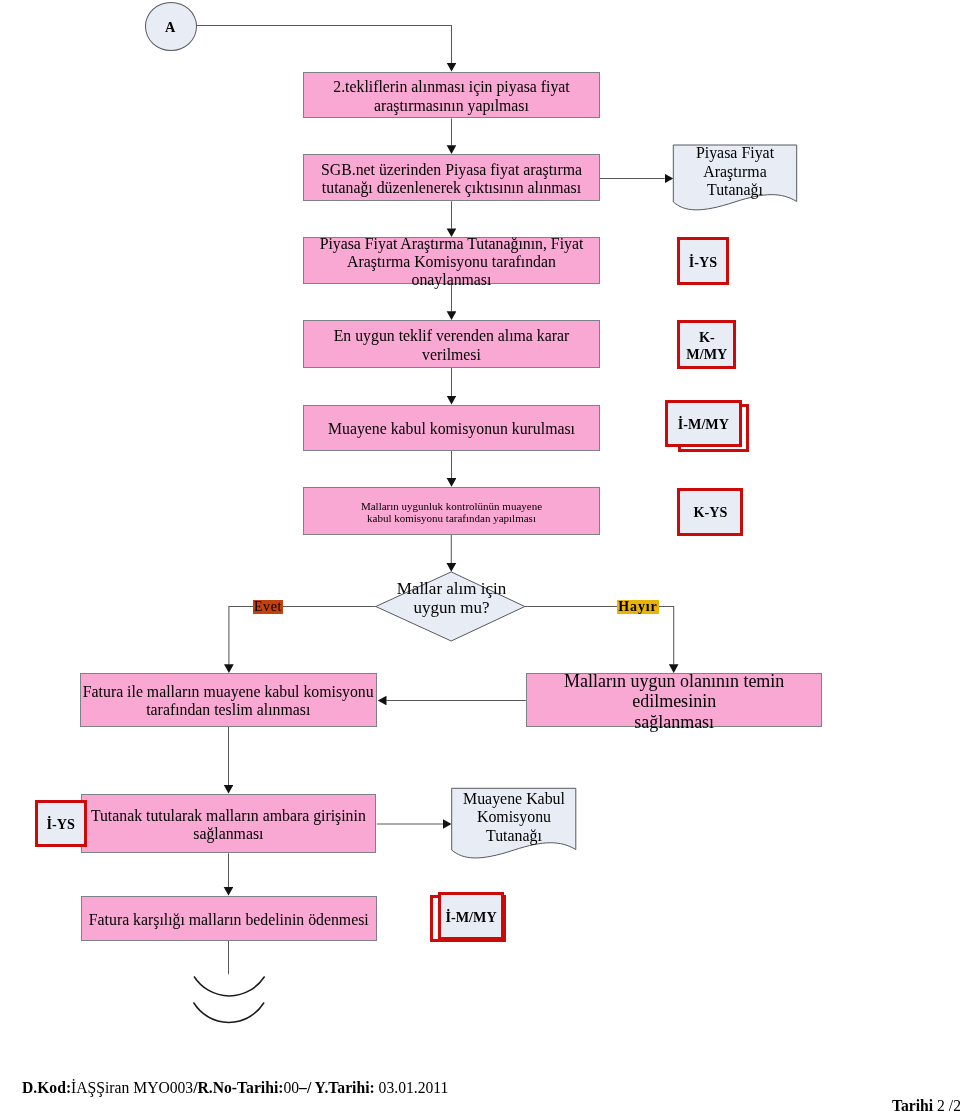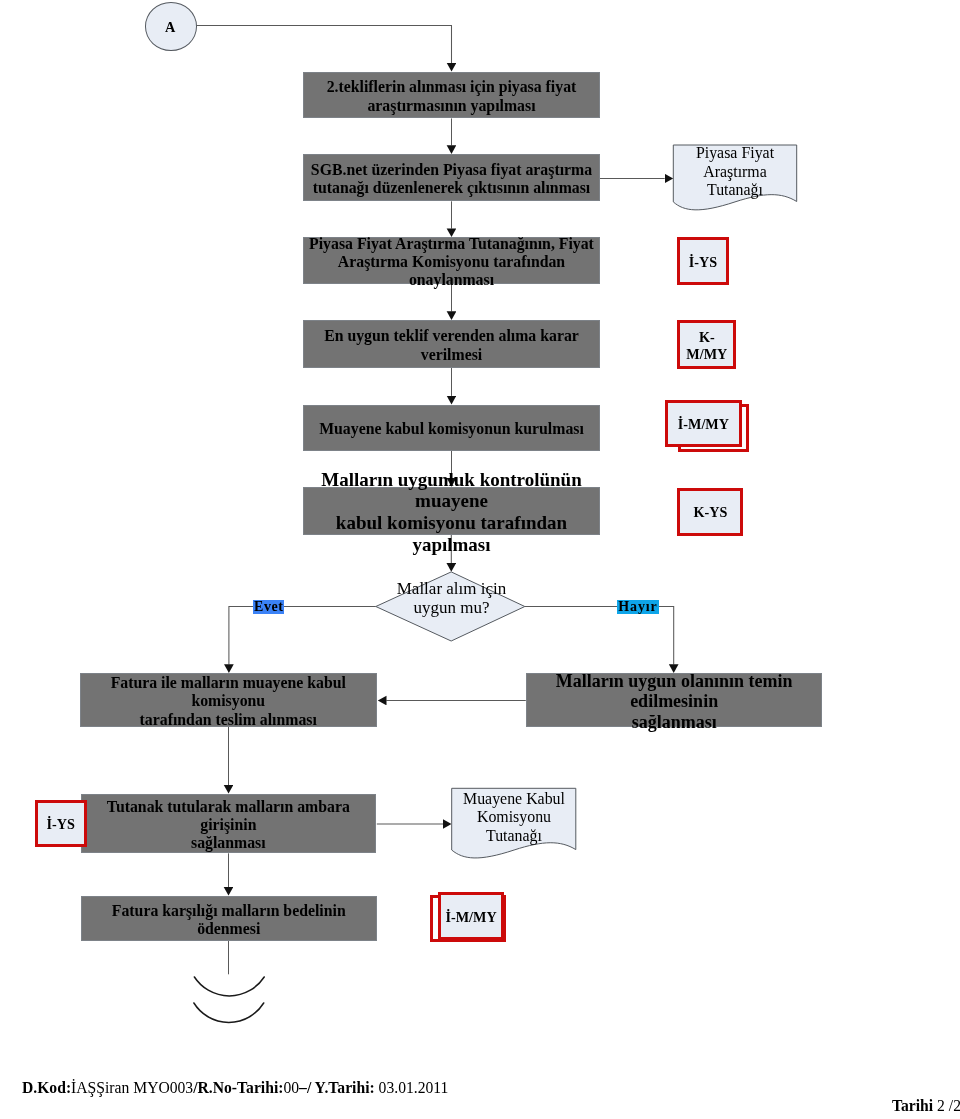--- a/index.html
+++ b/index.html
@@ -5,23 +5,23 @@
 <style>
   html, body { margin:0; padding:0; }
   body {
     width:960px; height:1119px; background:#ffffff; position:relative;
     font-family:"Liberation Serif", serif; color:#000;
     overflow:hidden;
   }
   #page { position:absolute; left:0; top:0; width:960px; height:1119px; }
   .node {
     position:absolute; box-sizing:border-box;
-    background:#737373; border:1px solid #7d8288;
+    background:#f9a8d4; border:1px solid #7d8288;
     display:flex; align-items:center; justify-content:center;
-    text-align:center; line-height:1.151;font-weight:bold;
+    text-align:center; line-height:1.151;
   }
   .redbox {
     position:absolute; box-sizing:border-box;
     background:#e8edf5; border:3.4px solid #cc0a0a;
     display:flex; align-items:center; justify-content:center;
     text-align:center; font-weight:bold;margin-left:29px;
   }
   .redbox > span { position:relative; top:1.2px; }
   svg.layer { position:absolute; left:0; top:0; width:960px; height:1119px; overflow:visible; }
   .footer-left { position:absolute; font-weight:bold;margin-left:9px; }
@@ -35,34 +35,34 @@
     font-weight:bold; font-size:14.3px;
   }
   .circle > span { position:relative; top:1.2px; left:-0.7px; }
 
   
   #n1  { left:303.3px; top:71.7px;  width:296.4px; height:46.7px; font-size:15.8px; }
   #n2  { left:303.3px; top:154px;   width:296.4px; height:47.3px; font-size:15.8px; }
   #n3  { left:303.3px; top:237.2px; width:296.4px; height:47px;   font-size:15.8px; }
   #n4  { left:303.3px; top:320.1px; width:296.4px; height:47.9px; font-size:15.8px; }
   #n5  { left:303.3px; top:404.5px; width:296.4px; height:46.5px; font-size:15.8px; }
-  #n6  { left:303.3px; top:486.9px; width:296.4px; height:47.7px; font-size:19px; }
+  #n6  { left:303.3px; top:486.9px; width:296.4px; height:47.7px; font-size:11px; }
   #n7  { left:79.5px;  top:673.1px; width:297.5px; height:53.5px; font-size:15.8px; }
   #n8  { left:525.8px; top:673.25px; width:296.7px; height:53.65px; font-size:18px; }
   #n9  { left:80.5px;  top:793.5px; width:295.7px; height:59.8px; font-size:15.8px; }
   #n10 { left:80.5px;  top:895.6px; width:296.5px; height:45.3px; font-size:15.8px; }
   .node > span { display:block; width:100%; position:relative; top:1.6px; }
 
   
   #dec-text {
     position:absolute; left:386px; top:579px; width:131px;
     text-align:center; font-size:17px; line-height:1.12;
   }
-  #lbl-evet  { position:absolute; left:253px;   top:599.5px; font-size:14px; font-weight:bold; background:#3b82f6; padding:0 1px; line-height:1; letter-spacing:0.55px; }
-  #lbl-hayir { position:absolute; left:617.2px; top:599.5px; font-size:14px; font-weight:bold; background:#0ea5e9; padding:0 1px; line-height:1; letter-spacing:0.9px; }
+  #lbl-evet  { position:absolute; left:253px;   top:599.5px; font-size:14px; font-weight:normal; background:#c2410c; padding:0 1px; line-height:1; letter-spacing:0.55px; }
+  #lbl-hayir { position:absolute; left:617.2px; top:599.5px; font-size:14px; font-weight:bold; background:#eab308; padding:0 1px; line-height:1; letter-spacing:0.9px; }
 
   
   .doc-label { position:absolute; text-align:center; font-size:15.9px; line-height:1.165; }
   #d1 { left:673px; top:144px; width:124px; }
   #d2 { left:452px; top:789.5px; width:124px; }
 
   
   #t1  { left:647.8px; top:237.2px; width:52.2px; height:48.1px; font-size:14.2px; }
   #t2  { left:648.3px; top:320.4px; width:59px; height:48.5px; font-size:14.2px; }
   #t3b { left:648.8px; top:404px;   width:71.3px; height:47.5px; }

